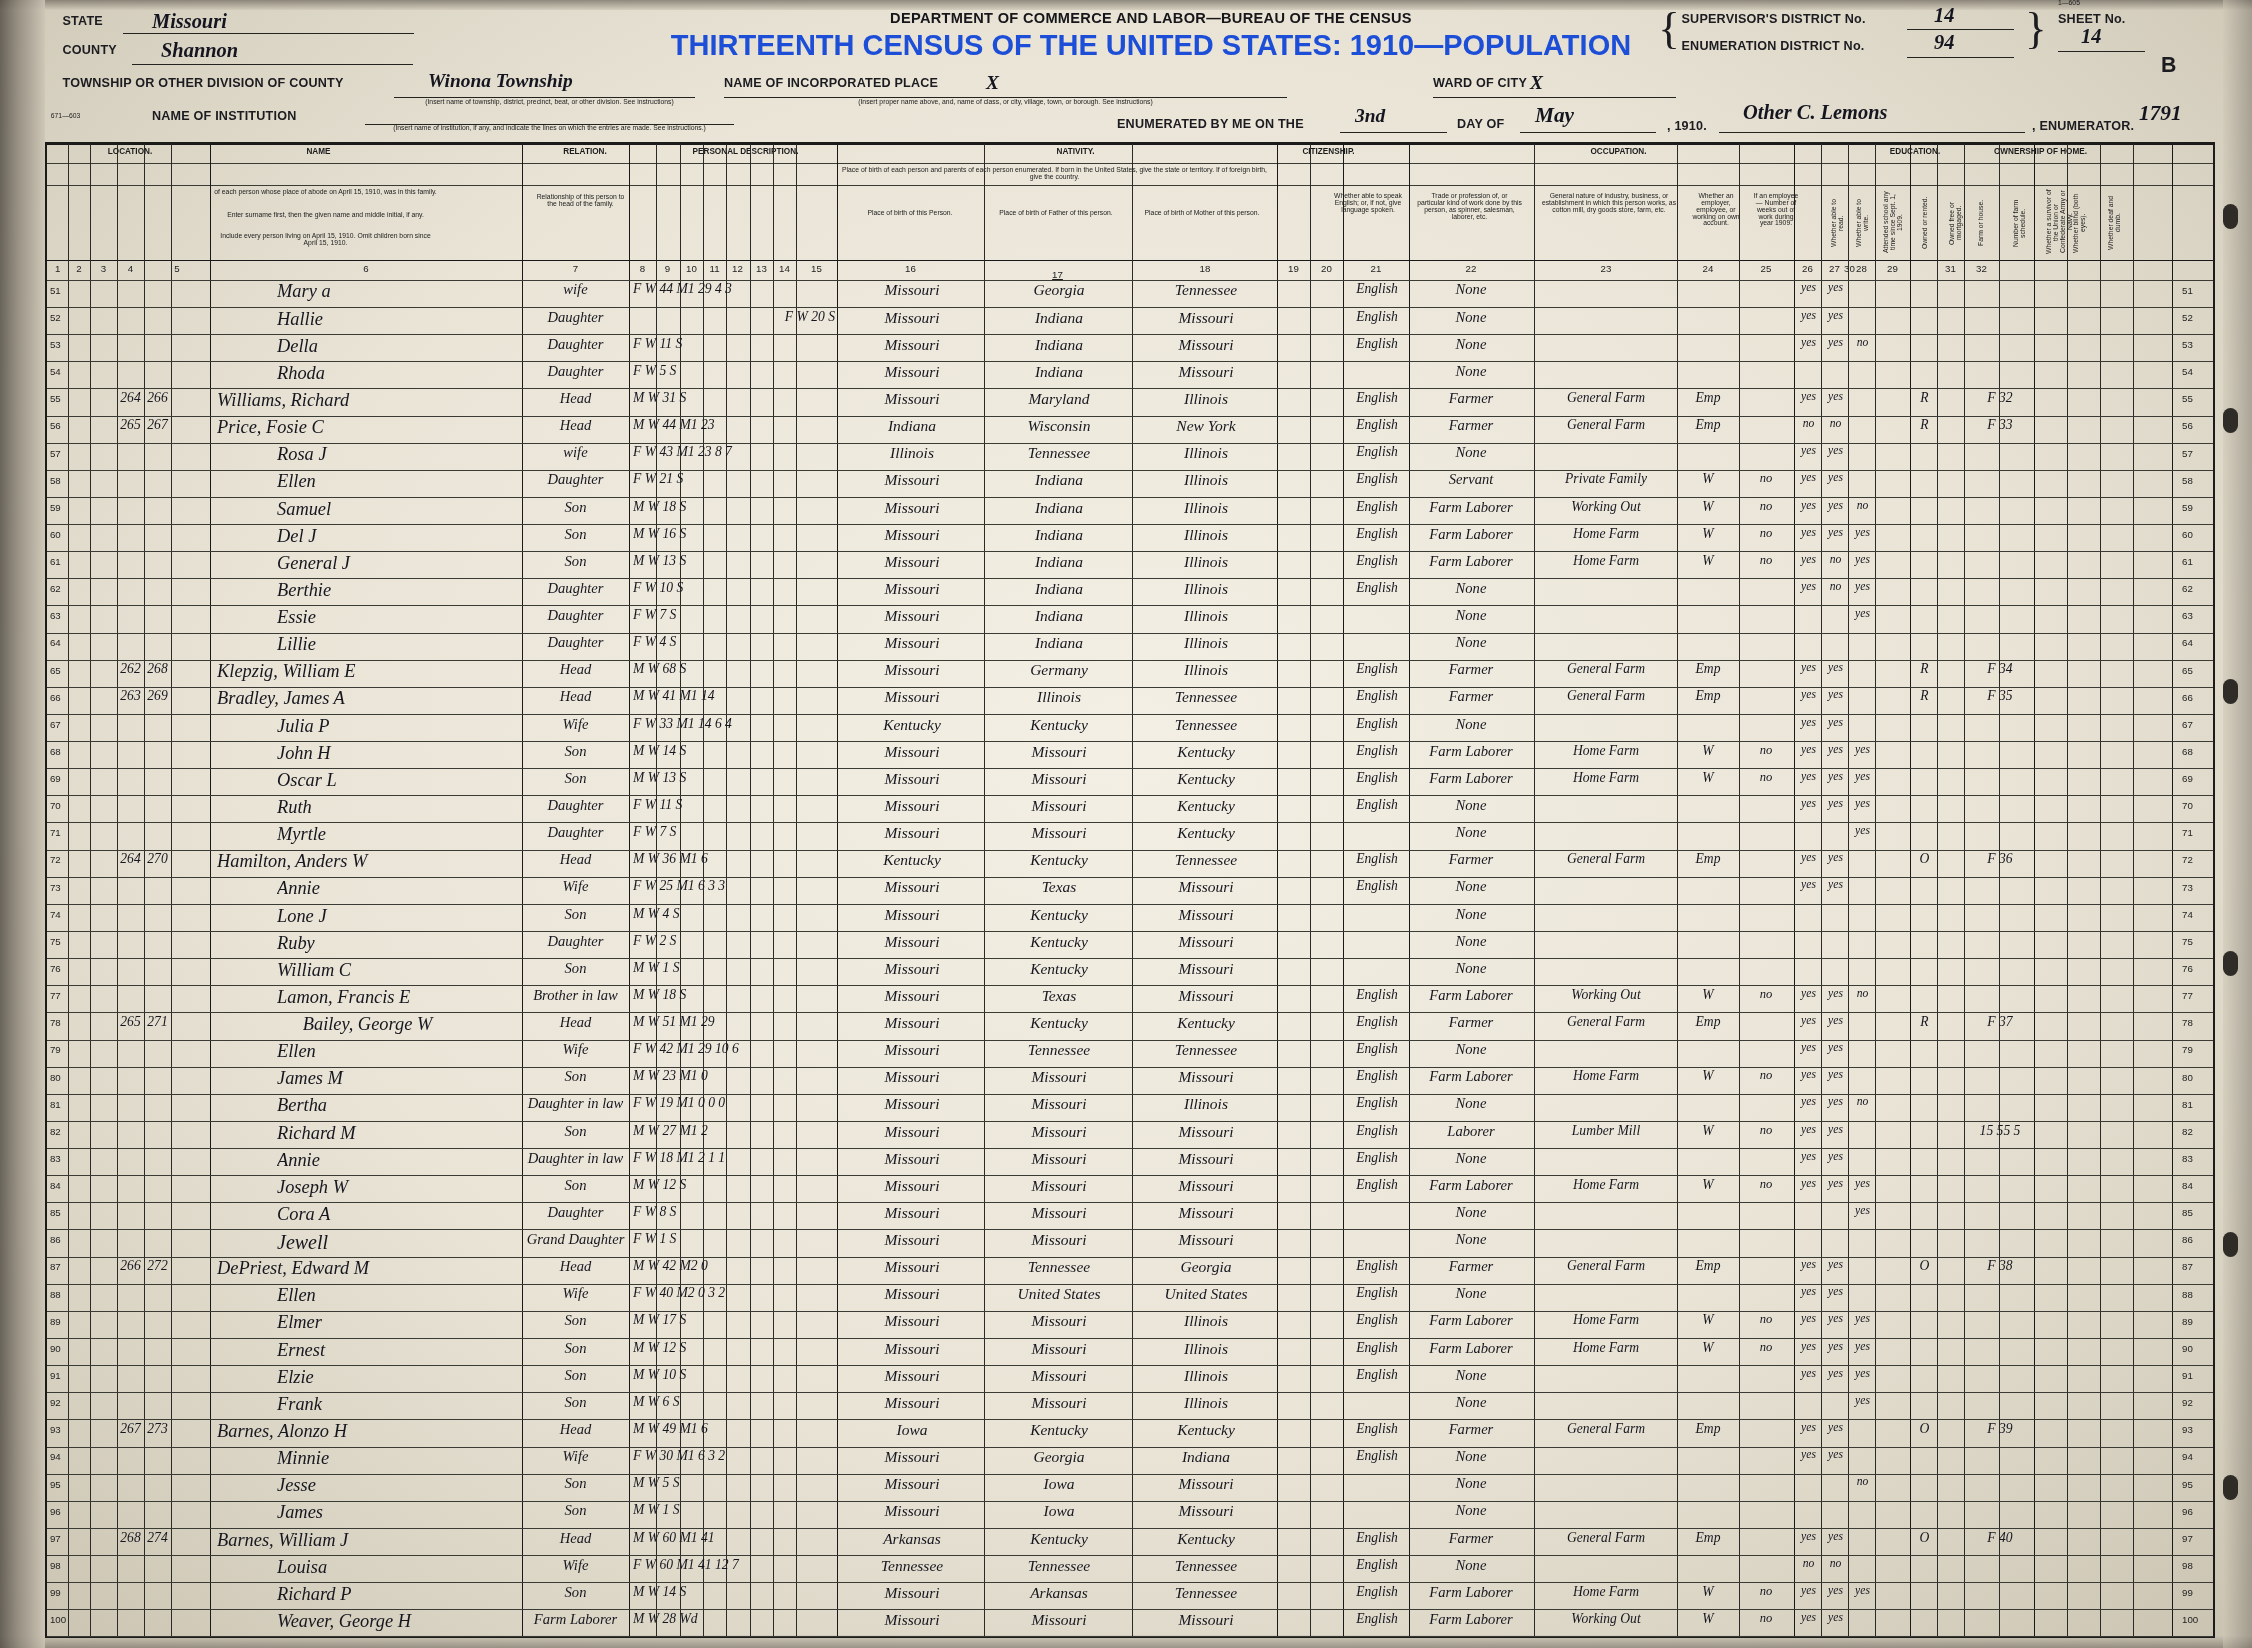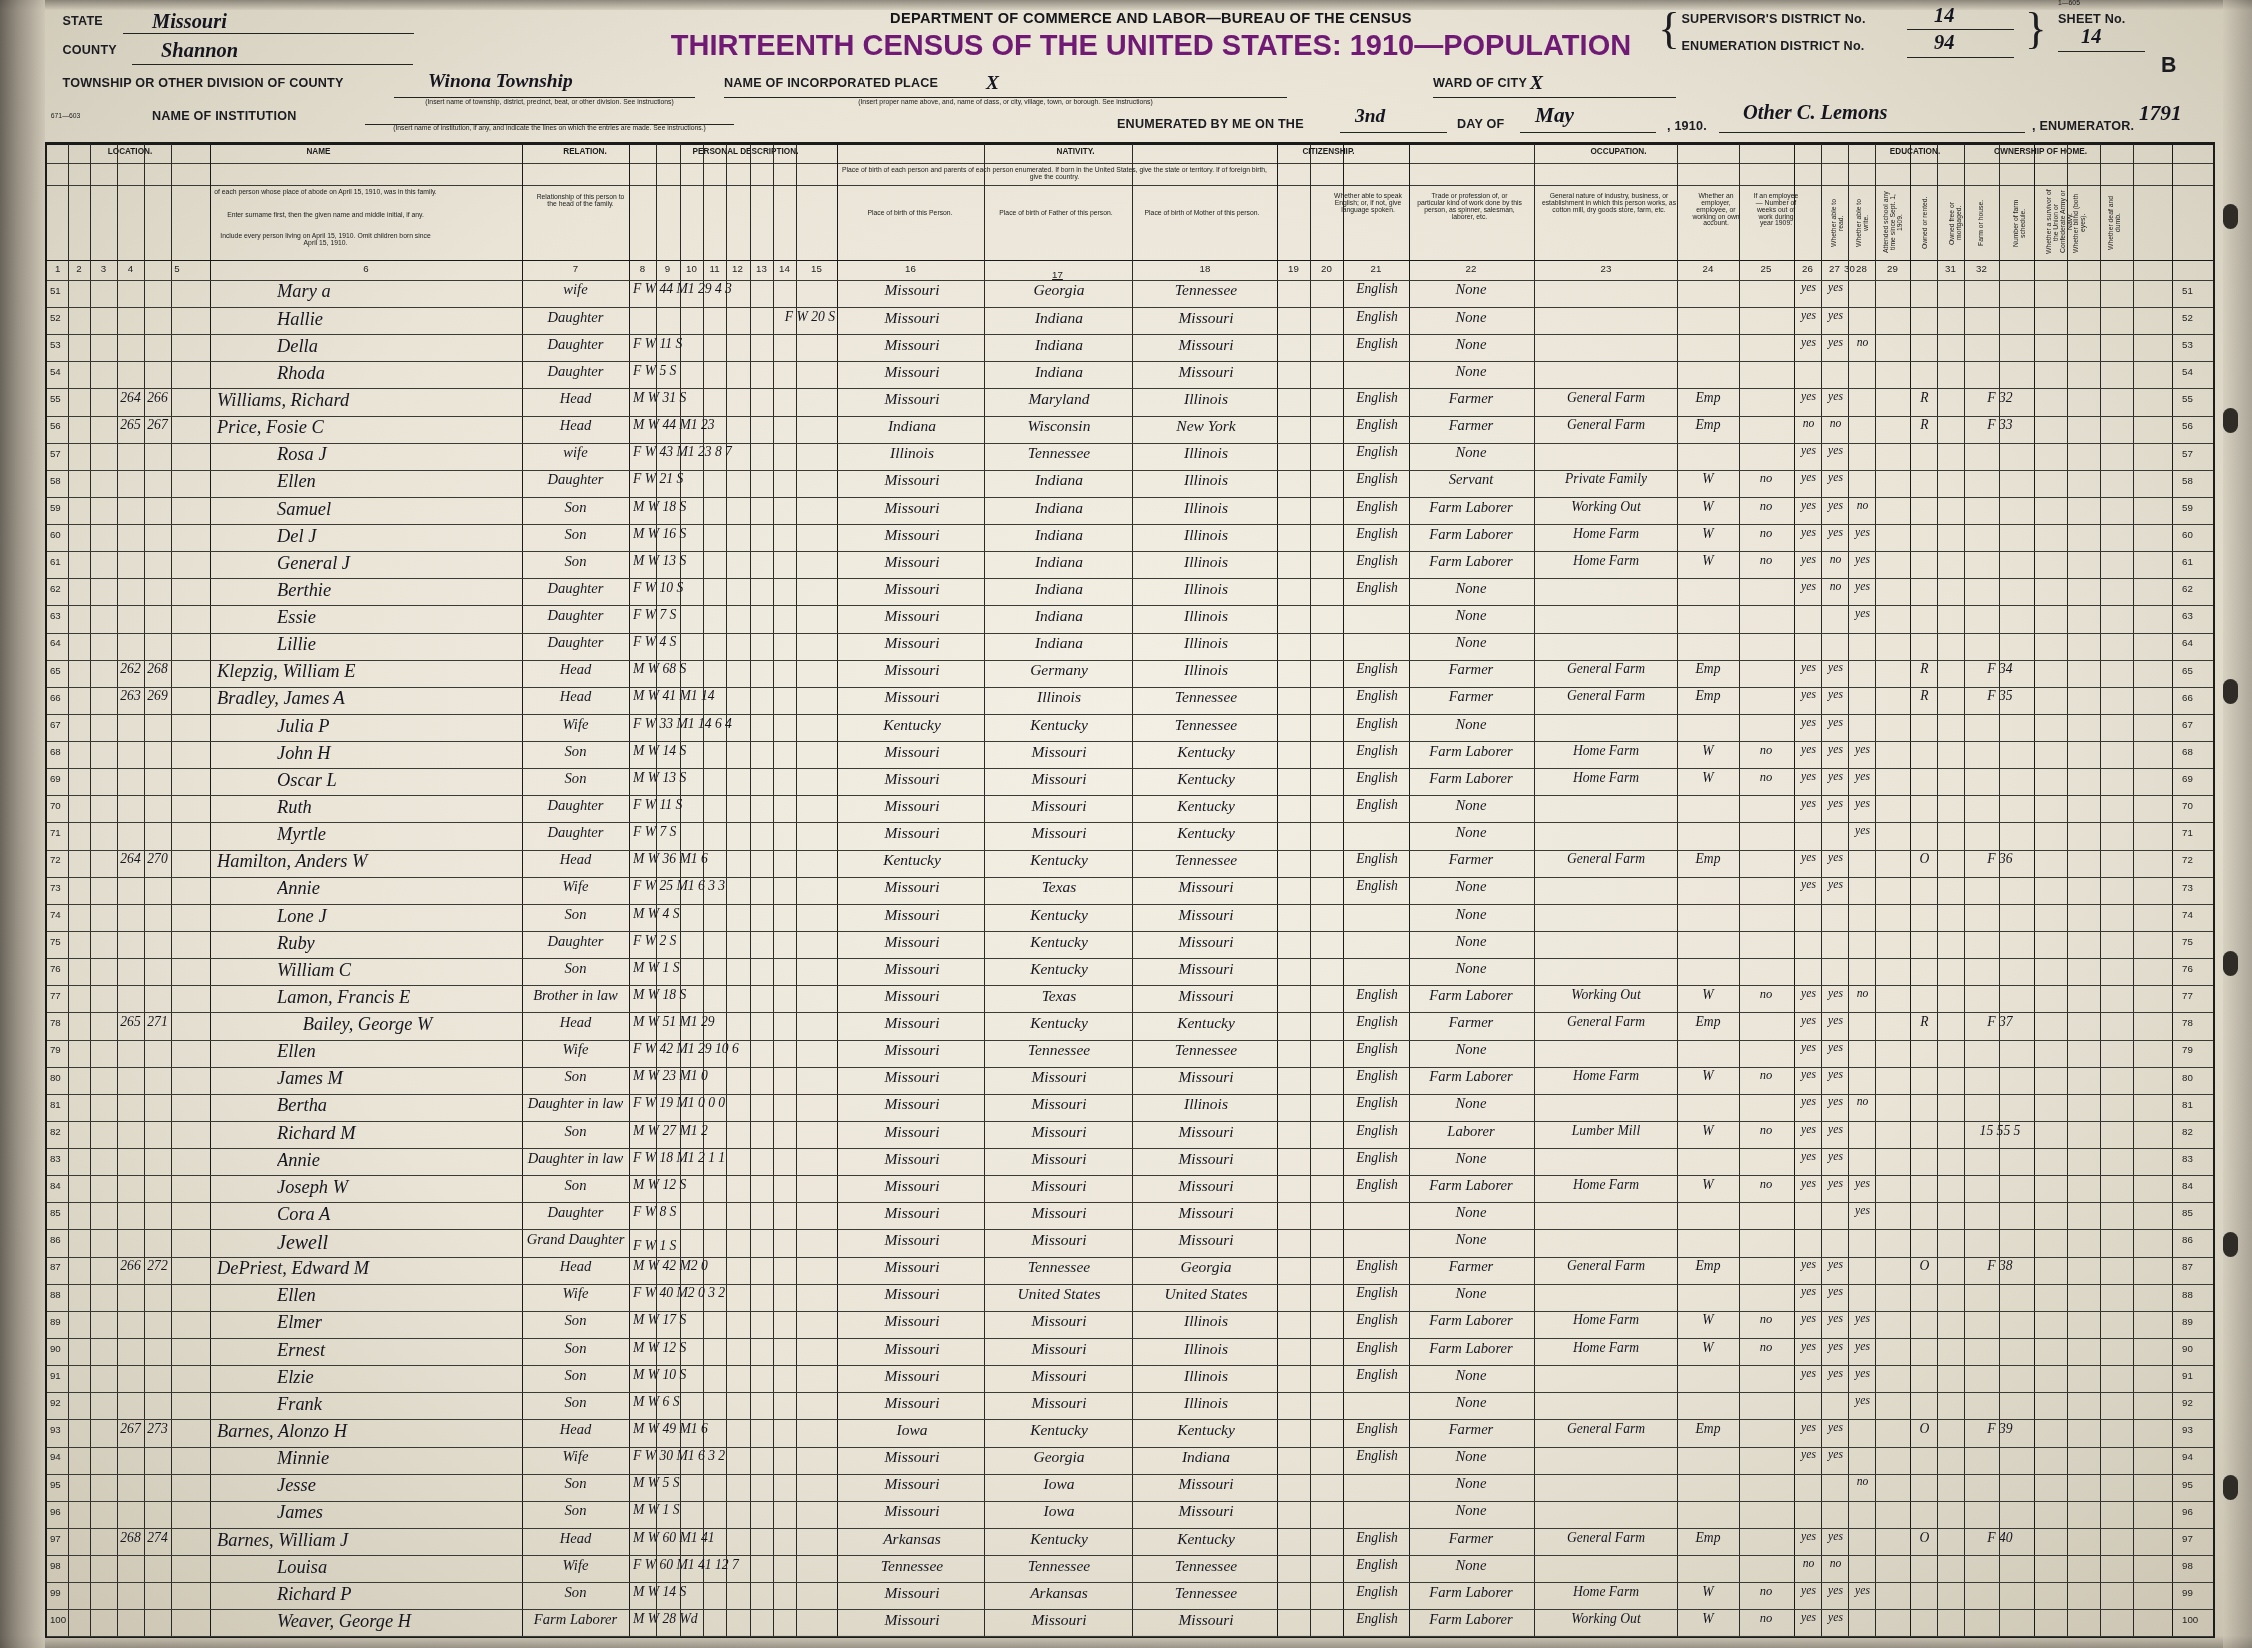--- a/index.html
+++ b/index.html
@@ -30,21 +30,21 @@
 
   
   .hdr{position:absolute;left:0;top:0;width:2166px;height:132px;}
   .hdr .dept{
     position:absolute;left:679px;top:1.9px;width:854px;text-align:center;
     font-size:14.6px;font-weight:bold;letter-spacing:0.3px;color:#16161a;
     font-family:"Liberation Sans",sans-serif;
   }
   .hdr .title{
     position:absolute;left:543px;top:21.3px;width:1126px;text-align:center;
-    font-size:29px;font-weight:bold;color:#701a75;
+    font-size:29px;font-weight:bold;color:#1d4ed8;
     font-family:"Liberation Sans",sans-serif;
   }
   .lbl{position:absolute;font-size:12.6px;font-weight:bold;color:#1b1b20;font-family:"Liberation Sans",sans-serif;letter-spacing:0.2px;}
   .rule{position:absolute;border-bottom:1.6px solid #23231f;}
   .hand{
     font-family:"Liberation Serif",serif;
     font-style:italic;color:#151520;
     position:absolute;white-space:nowrap;
   }
   .hand.b{font-weight:bold;}
@@ -793,21 +793,21 @@
             <div class="cellhand" style="left: 586px; top: 1060px; width: 202px; font-size: 13.6px; text-align: left; overflow: hidden;">F W 8 S</div>
             <div class="cellhand" style="left: 794px; top: 1060px; width: 142px; font-size: 15.5px; text-align: center; overflow: hidden;">Missouri</div>
             <div class="cellhand" style="left: 941px; top: 1060px; width: 142px; font-size: 15.5px; text-align: center; overflow: hidden;">Missouri</div>
             <div class="cellhand" style="left: 1089px; top: 1060px; width: 140px; font-size: 15.5px; text-align: center; overflow: hidden;">Missouri</div>
             <div class="cellhand" style="left: 1366px; top: 1060px; width: 116px; font-size: 14.6px; text-align: center; overflow: hidden;">None</div>
             <div class="cellhand" style="left: 1803px; top: 1060px; width: 25px; font-size: 11.6px; text-align: center; overflow: hidden;">yes</div>
           </div>
           <div>
             <div class="cellhand" style="left: 230px; top: 1087px; width: 301px; font-size: 20px; text-align: left; overflow: hidden;">Jewell</div>
             <div class="cellhand" style="left: 477px; top: 1087px; width: 103px; font-size: 14.6px; text-align: center; overflow: hidden;">Grand Daughter</div>
-            <div class="cellhand" style="left: 586px; top: 1087px; width: 202px; font-size: 13.6px; text-align: left; overflow: hidden; margin-top: 7px;">F W 1 S</div>
+            <div class="cellhand" style="left: 586px; top: 1087px; width: 202px; font-size: 13.6px; text-align: left; overflow: hidden;">F W 1 S</div>
             <div class="cellhand" style="left: 794px; top: 1087px; width: 142px; font-size: 15.5px; text-align: center; overflow: hidden;">Missouri</div>
             <div class="cellhand" style="left: 941px; top: 1087px; width: 142px; font-size: 15.5px; text-align: center; overflow: hidden;">Missouri</div>
             <div class="cellhand" style="left: 1089px; top: 1087px; width: 140px; font-size: 15.5px; text-align: center; overflow: hidden;">Missouri</div>
             <div class="cellhand" style="left: 1366px; top: 1087px; width: 116px; font-size: 14.6px; text-align: center; overflow: hidden;">None</div>
           </div>
           <div>
             <div class="cellhand" style="left: 70px; top: 1114px; width: 27px; font-size: 13.6px; text-align: center; overflow: hidden;">266</div>
             <div class="cellhand" style="left: 97px; top: 1114px; width: 27px; font-size: 13.6px; text-align: center; overflow: hidden;">272</div>
             <div class="cellhand" style="left: 170px; top: 1114px; width: 301px; font-size: 18.4px; text-align: left; overflow: hidden;">DePriest, Edward M</div>
             <div class="cellhand" style="left: 477px; top: 1114px; width: 103px; font-size: 14.6px; text-align: center; overflow: hidden;">Head</div>

